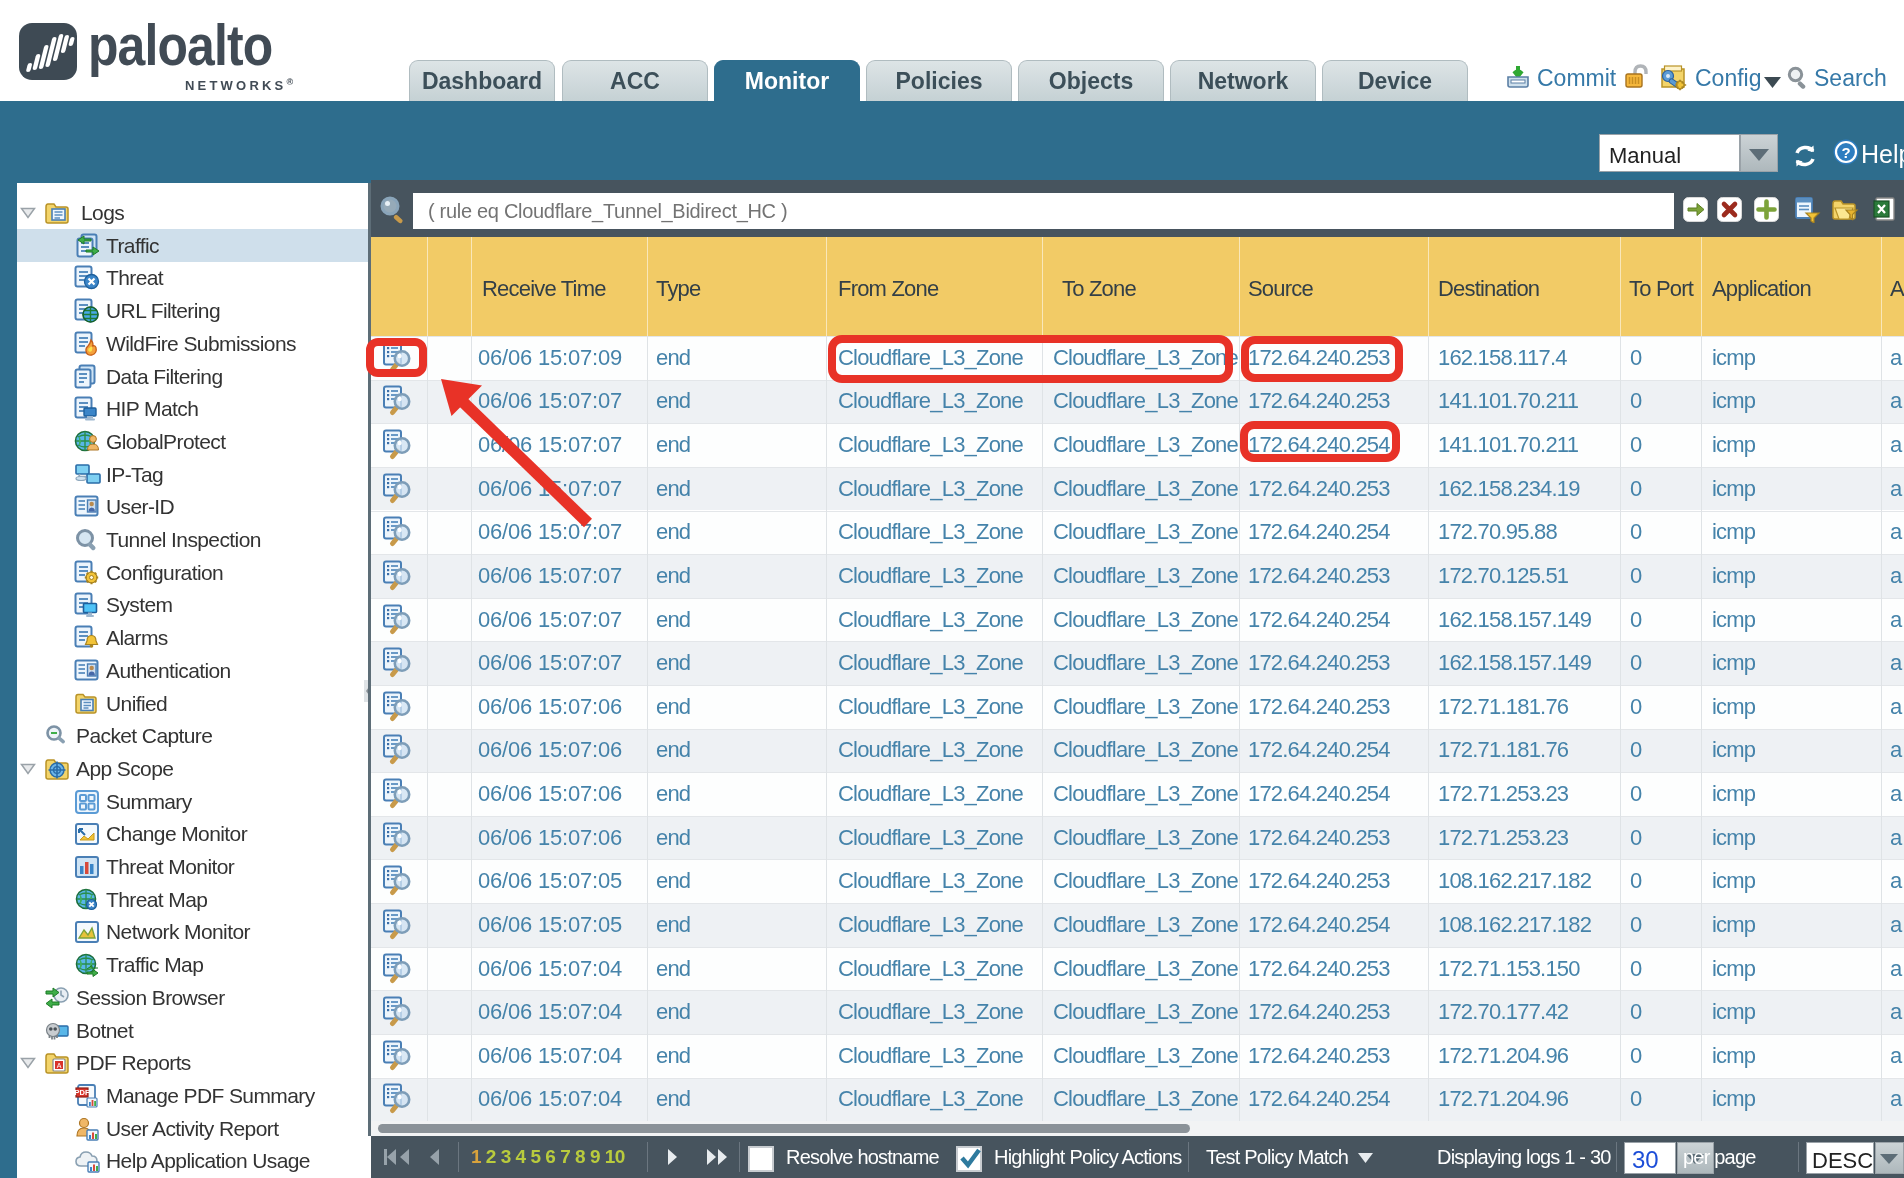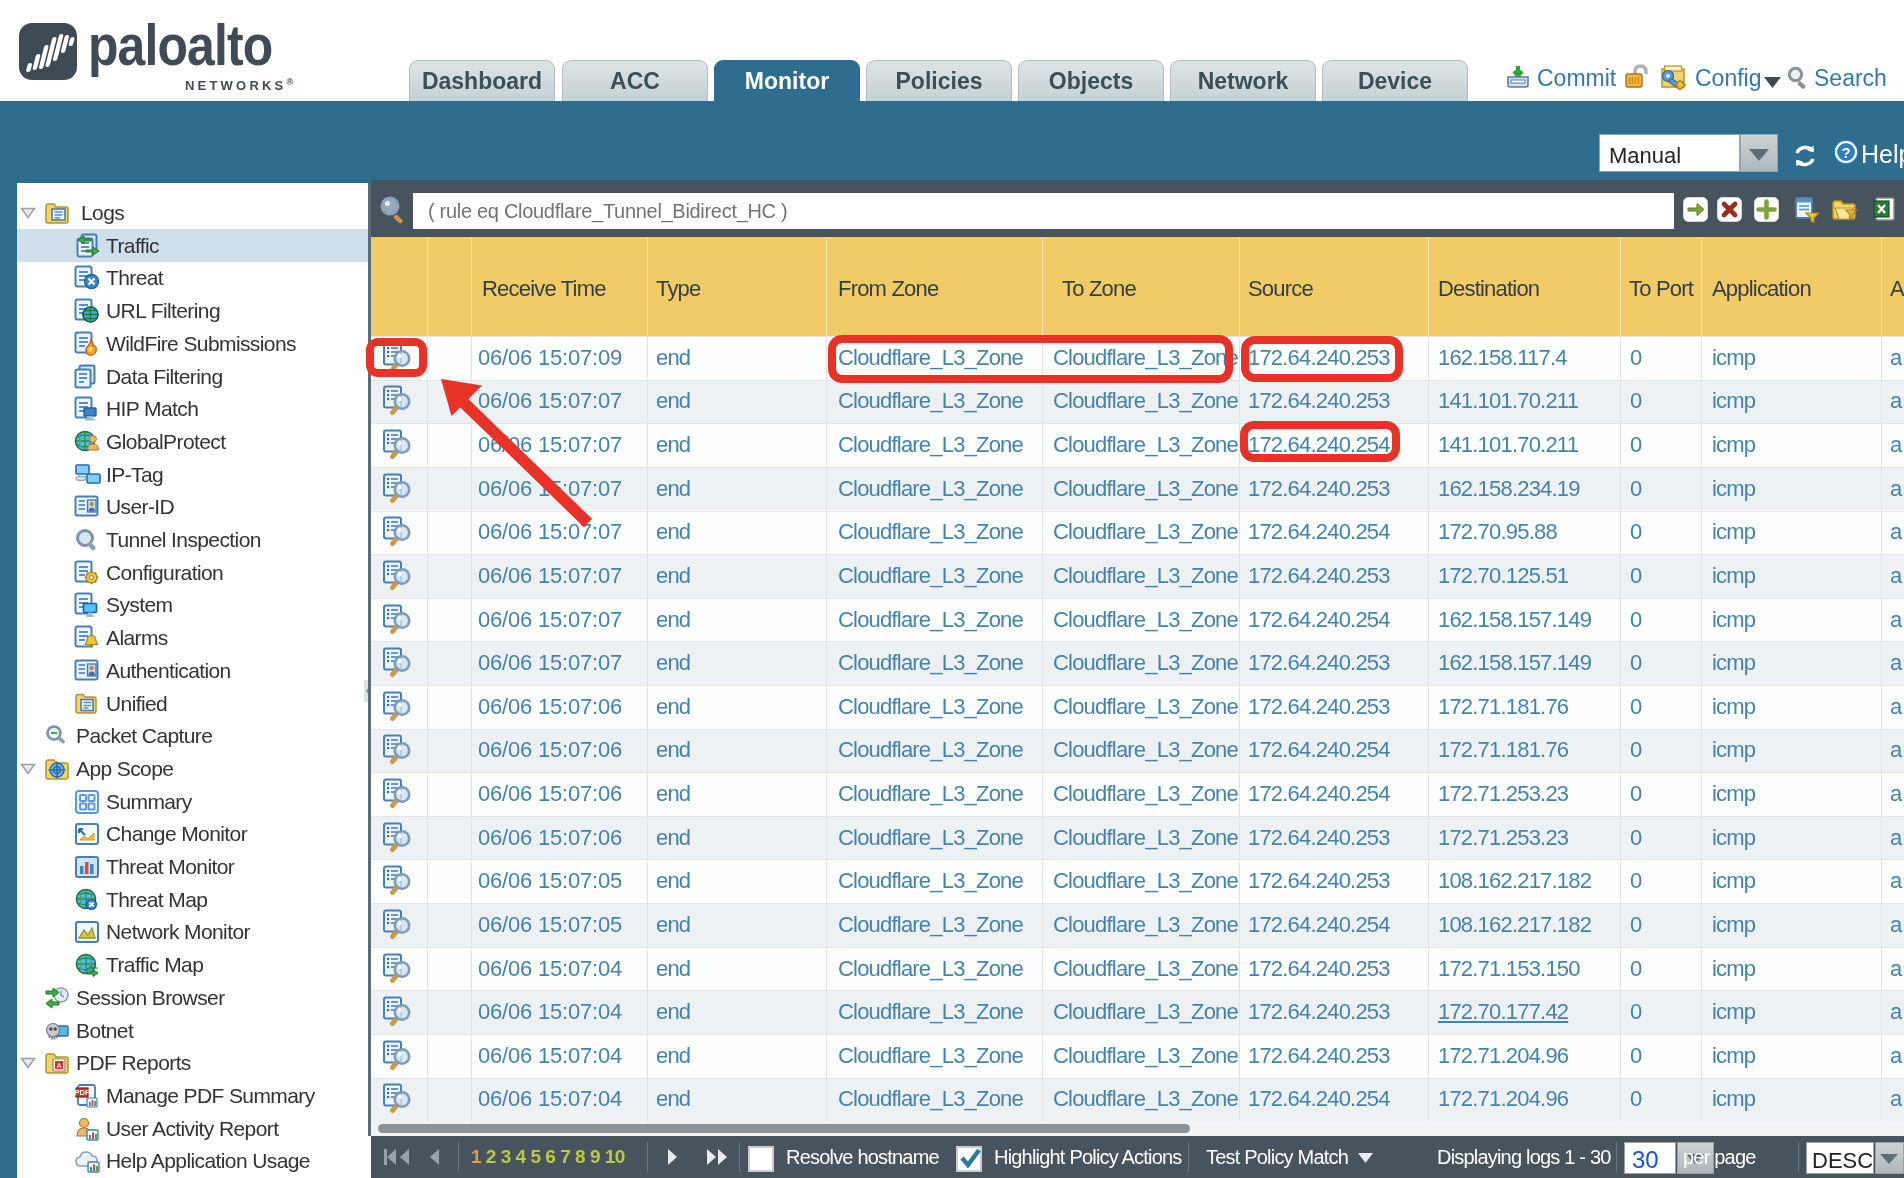--- a/index.html
+++ b/index.html
@@ -762,21 +762,21 @@
       <line x1="9" y1="14" x2="16" y2="14" stroke="#5b8fc0" stroke-width="1.8"></line>
       <path d="M15 22 l-4.5 5.5" stroke="#c89a4a" stroke-width="5" stroke-linecap="round"></path>
       <circle cx="20" cy="16.5" r="7.2" fill="#cfe2f2" fill-opacity="0.8" stroke="#7d9db8" stroke-width="2.6"></circle>
       <circle cx="17.6" cy="14" r="2.2" fill="#ffffff" fill-opacity="0.95"></circle>
     </svg></span>
 <span class="cell" style="left:478px;top:1012.1px;letter-spacing:-0.2px;">06/06 15:07:04</span>
 <span class="cell" style="left:656px;top:1012.1px;">end</span>
 <span class="cell" style="left:838px;top:1012.1px;">Cloudflare_L3_Zone</span>
 <span class="cell" style="left:1053px;top:1012.1px;">Cloudflare_L3_Zone</span>
 <span class="cell" style="left:1248px;top:1012.1px;">172.64.240.253</span>
-<span class="cell" style="left:1438px;top:1012.1px;text-decoration:underline;">172.70.177.42</span>
+<span class="cell" style="left:1438px;top:1012.1px;">172.70.177.42</span>
 <span class="cell" style="left:1630px;top:1012.1px;">0</span>
 <span class="cell" style="left:1712px;top:1012.1px;">icmp</span>
 <span class="cell" style="left:1890px;top:1012.1px;">a</span>
 <div style="position:absolute;left:371px;width:1533px;top:1033.9px;height:43.6px;background:#fdfefe;border-top:1px solid #e3e6e9;"></div>
 <span style="position:absolute;left:382px;top:1039.7px;"><svg width="34" height="32" viewBox="0 0 34 32">
       <rect x="2" y="1.5" width="17" height="21" rx="2" fill="#edf5fc" stroke="#4a7fb5" stroke-width="2"></rect>
       <rect x="5" y="5" width="2.2" height="2.2" fill="#3b6ea8"></rect>
       <rect x="5" y="9" width="2.2" height="2.2" fill="#3b6ea8"></rect>
       <rect x="5" y="13" width="2.2" height="2.2" fill="#3b6ea8"></rect>
       <line x1="9" y1="6" x2="16" y2="6" stroke="#5b8fc0" stroke-width="1.8"></line>

